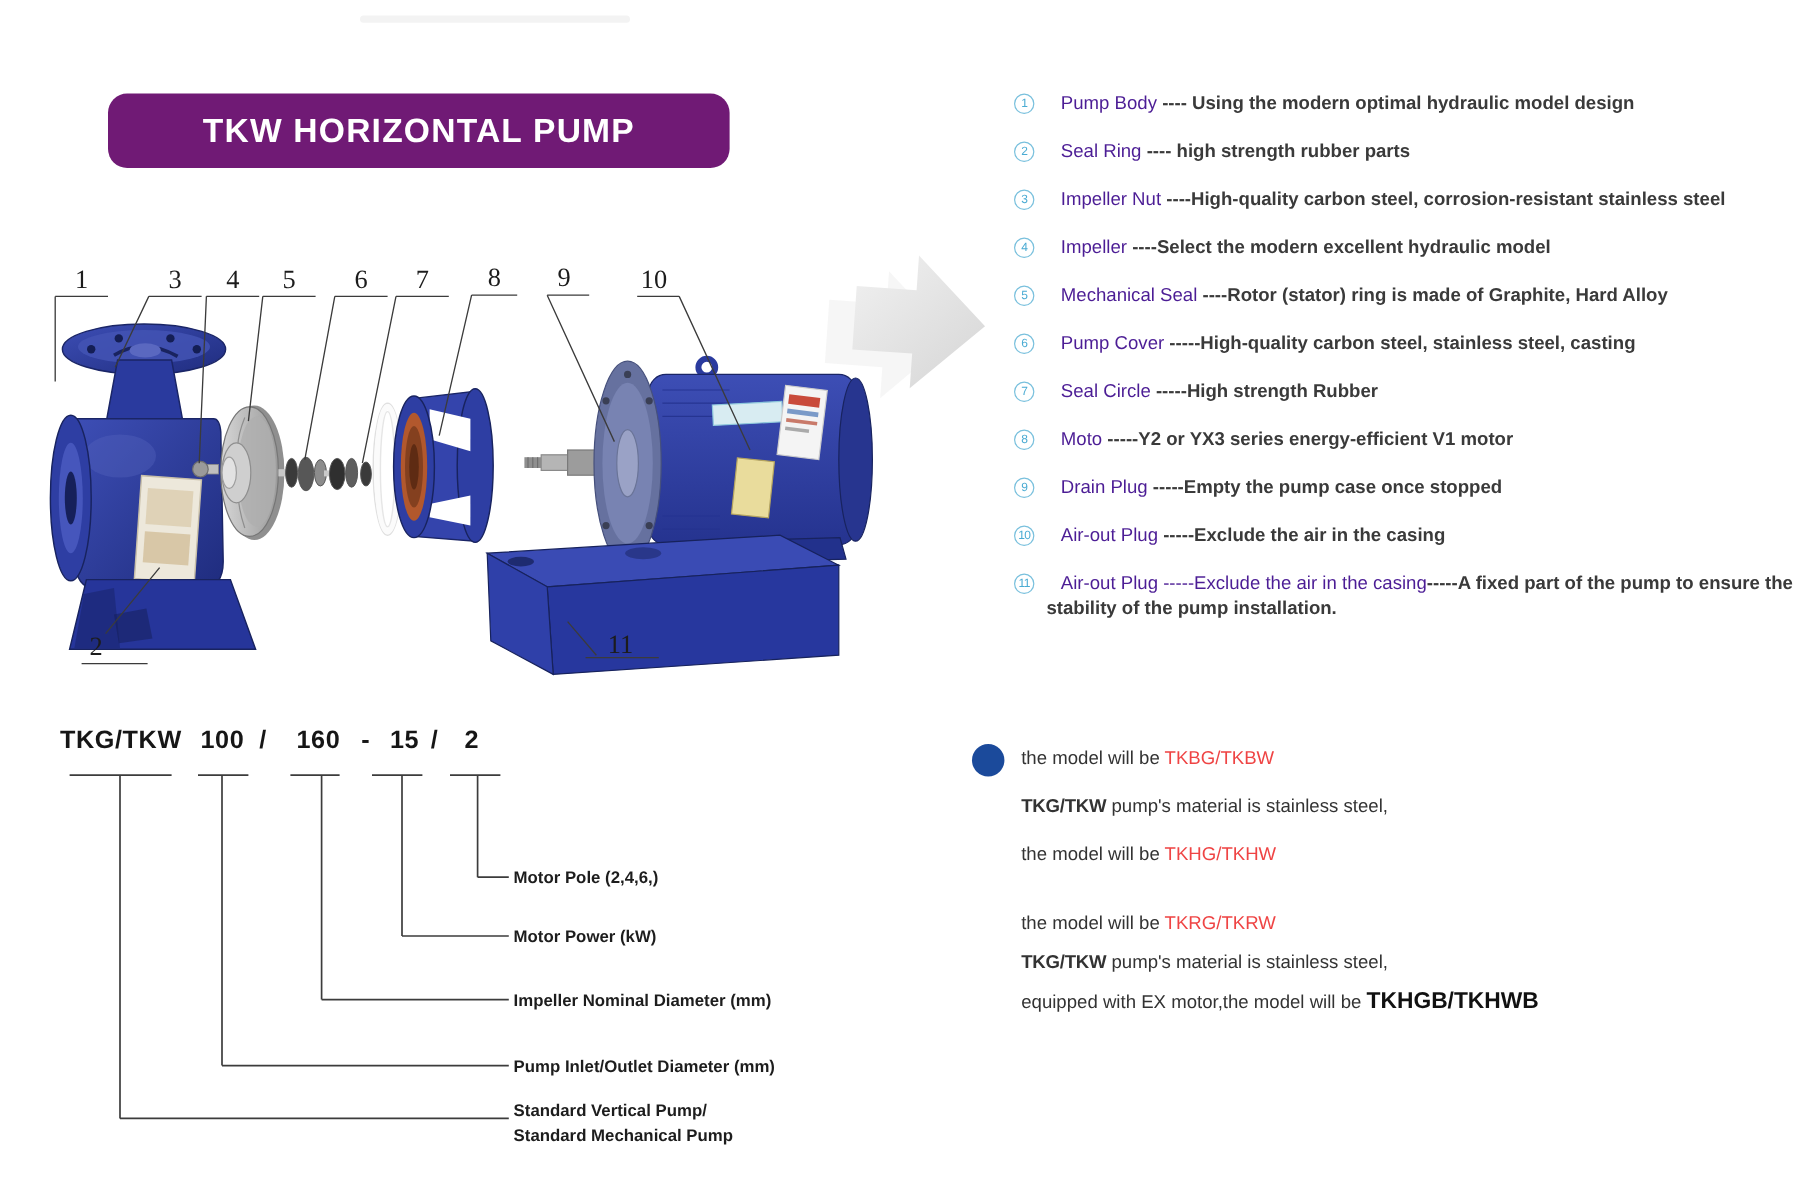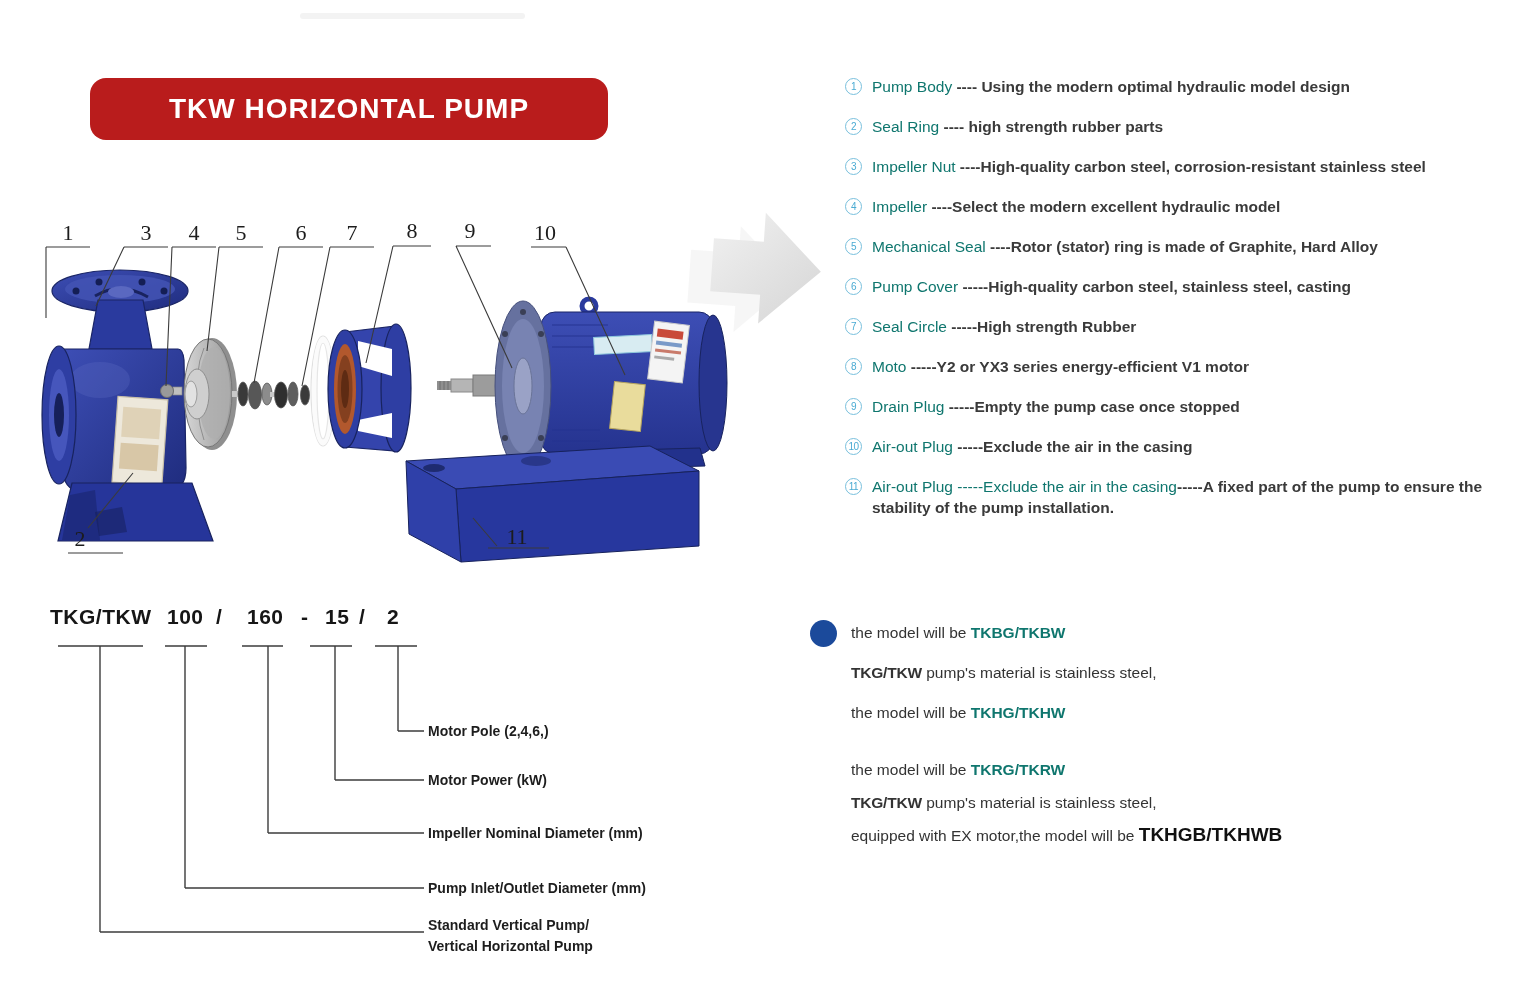--- a/index.html
+++ b/index.html
@@ -3,49 +3,49 @@
 <meta charset="utf-8">
 <style>
   html,body{margin:0;padding:0;background:#fff;}
   .page{position:relative;width:1513px;height:1000px;background:#ffffff;overflow:hidden;
         font-family:"Liberation Sans",sans-serif;color:#3a3a3a;}
 
   
   .top-strip{position:absolute;left:300px;top:13px;width:225px;height:6px;background:#f3f3f3;border-radius:3px;}
 
   
-  .banner{position:absolute;left:90px;top:78px;width:518px;height:62px;background:#b91c1c;
+  .banner{position:absolute;left:90px;top:78px;width:518px;height:62px;background:#701a75;
           border-radius:16px;display:flex;align-items:center;justify-content:center;}
   .banner .title{color:#ffffff;font-size:28px;font-weight:bold;letter-spacing:1px;}
 
   
   .diagram{position:absolute;left:0;top:200px;}
   .callout{font-family:"Liberation Serif",serif;font-size:22px;fill:#1c1c1c;}
 
   
   .parts-list{position:absolute;left:845px;top:76px;width:660px;list-style:none;margin:0;padding:0;}
   .parts-list li{position:relative;padding-left:27px;margin-bottom:19px;font-size:15.5px;line-height:21px;color:#3a3a3a;}
   .pnum{position:absolute;left:0;top:2px;width:17px;height:17px;border:1px solid #79c0dd;border-radius:50%;
         color:#4aabd3;font-size:10px;letter-spacing:-0.5px;display:flex;align-items:center;justify-content:center;box-sizing:border-box;}
-  .pname{color:#0f766e;}
+  .pname{color:#4c1d95;margin-left:12px;}
   .pdesc{color:#3a3a3a;font-weight:bold;}
 
   
   .tok{position:absolute;top:605px;font-weight:bold;font-size:21px;color:#161616;letter-spacing:0.5px;}
   .model-lines{position:absolute;left:0;top:600px;}
   .mlabel{position:absolute;font-weight:bold;font-size:14px;color:#1d1d1d;white-space:nowrap;}
 
   
   .bullet{position:absolute;left:810px;top:620px;width:27px;height:27px;border-radius:50%;background:#1b4a9b;}
   .notes{position:absolute;left:851px;top:622px;width:640px;font-size:15.5px;color:#333333;}
   .nline{margin-bottom:19px;line-height:21px;}
   .nline.tight{margin-bottom:11px;}
   .nline.tight2{margin-bottom:12px;margin-top:36px;}
   .npre{font-weight:bold;letter-spacing:-0.2px;}
-  .nmodel{font-weight:bold;color:#0f766e;}
+  .nmodel{font-weight:normal;color:#ef4444;}
   .nmodel-lg{font-weight:bold;font-size:19px;color:#111111;}
 </style>
 </head>
 <body>
 
 <div class="page">
 
   <div class="top-strip"></div>
 
   <div class="banner">
@@ -243,21 +243,21 @@
       <path d="M310,646 H352 M335,646 V780 M335,780 H424"></path>
       <path d="M375,646 H417 M398,646 V731 M398,731 H424"></path>
     </g>
   </svg>
 
   <div class="mlabel" style="left:428px;top:723px">Motor Pole (2,4,6,)</div>
   <div class="mlabel" style="left:428px;top:772px">Motor Power (kW)</div>
   <div class="mlabel" style="left:428px;top:825px">Impeller Nominal Diameter (mm)</div>
   <div class="mlabel" style="left:428px;top:880px">Pump Inlet/Outlet Diameter (mm)</div>
   <div class="mlabel" style="left:428px;top:917px">Standard Vertical Pump/</div>
-  <div class="mlabel" style="left:428px;top:938px">Vertical Horizontal Pump</div>
+  <div class="mlabel" style="left:428px;top:938px">Standard Mechanical Pump</div>
 
   <div class="bullet"></div>
   <div class="notes">
     <div class="nline"><span>the model will be </span><span class="nmodel">TKBG/TKBW</span></div>
     <div class="nline"><span class="npre">TKG/TKW</span><span> pump's material is stainless steel,</span></div>
     <div class="nline"><span>the model will be </span><span class="nmodel">TKHG/TKHW</span></div>
     <div class="nline tight2"><span>the model will be </span><span class="nmodel">TKRG/TKRW</span></div>
     <div class="nline tight"><span class="npre">TKG/TKW</span><span> pump's material is stainless steel,</span></div>
     <div class="nline"><span>equipped with EX motor,the model will be </span><span class="nmodel-lg">TKHGB/TKHWB</span></div>
   </div>

